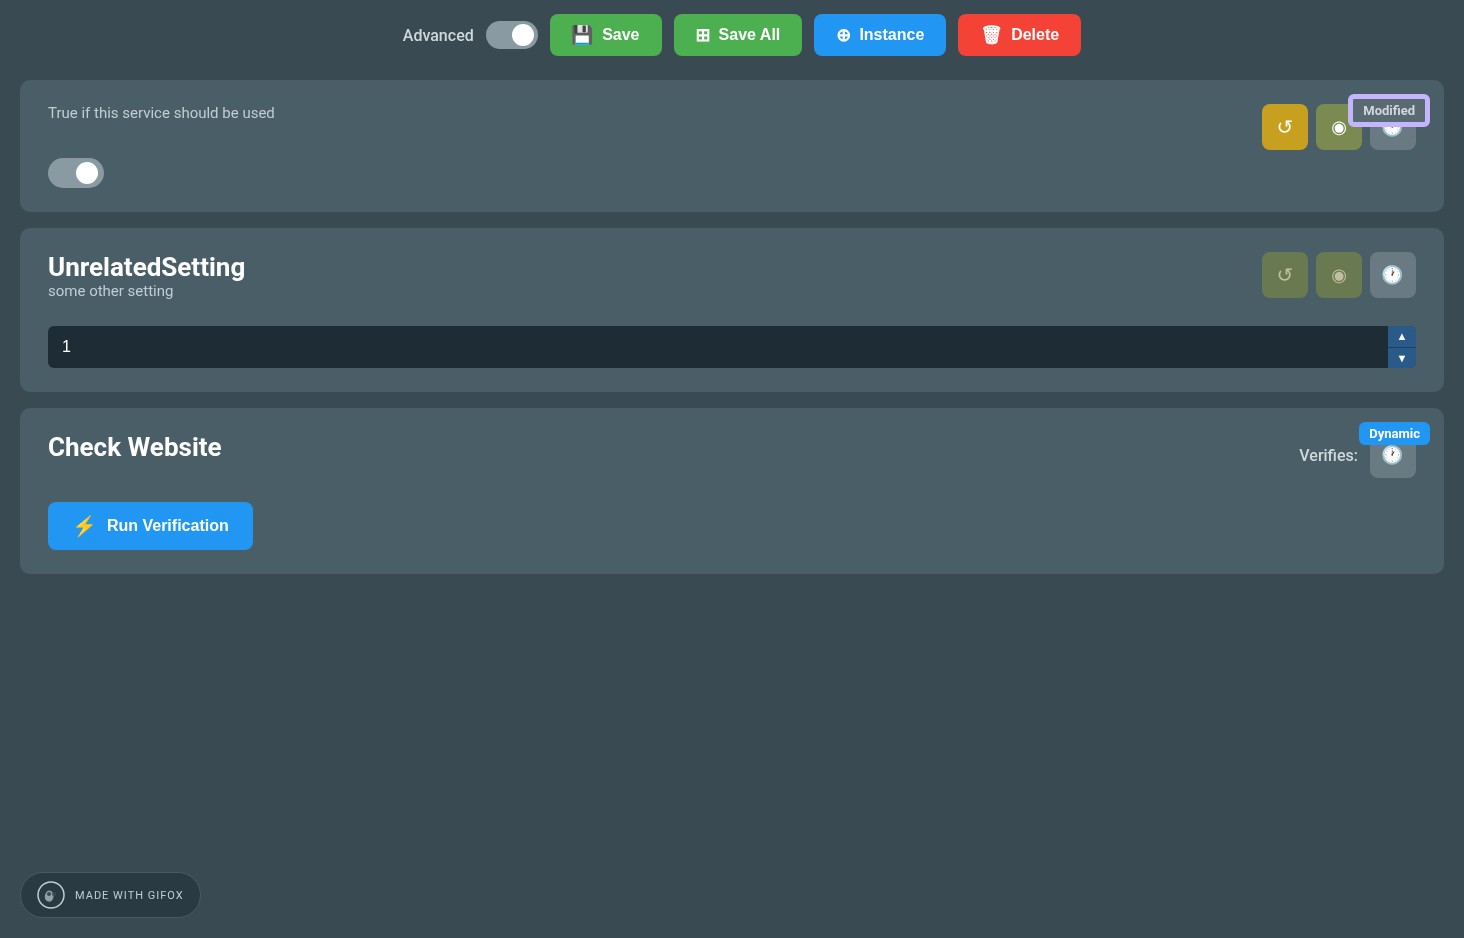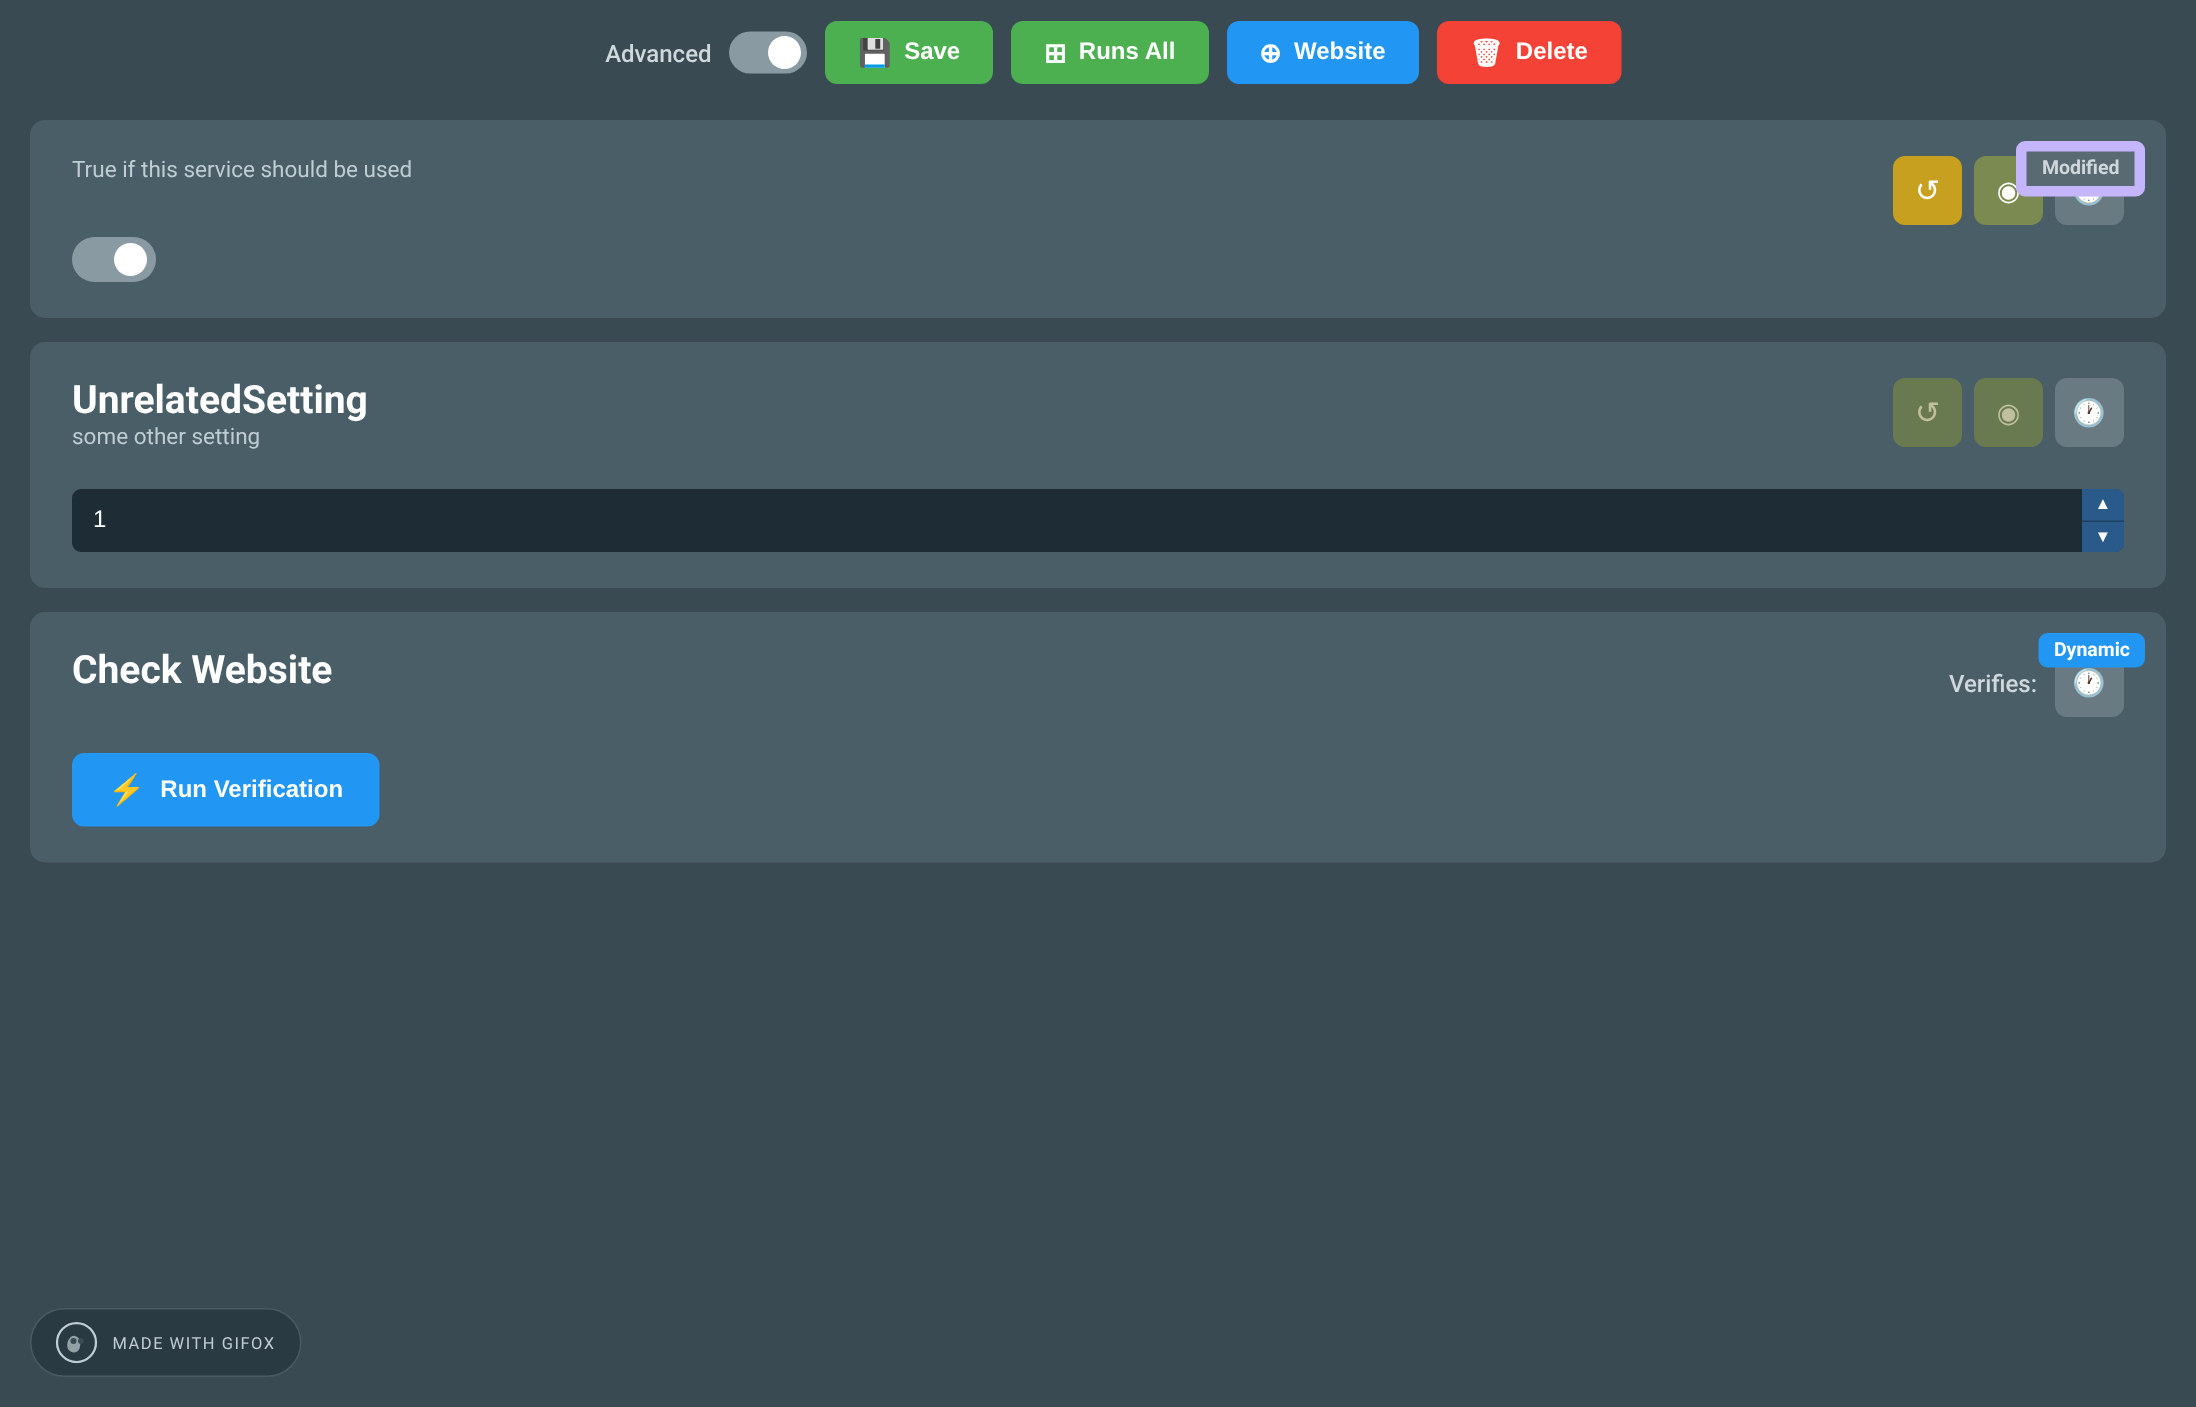--- a/index.html
+++ b/index.html
@@ -123,21 +123,21 @@
       right: 14px;
       padding: 4px 10px;
       border-radius: 6px;
       font-size: 13px;
       font-weight: 700;
     }
 
     .badge-modified {
       background: #5a6a72;
       color: #d0d8dc;
-      border: 7px solid #c4b5fd;
+      border: 5px solid #c4b5fd;
     }
 
     .badge-dynamic {
       background: #2196f3;
       color: #ffffff;
     }
 
     .action-buttons {
       display: flex;
       gap: 8px;
@@ -314,26 +314,26 @@
     </div>
   </div>
 
   <button class="btn btn-save">
     <span class="btn-icon">💾</span>
     <span>Save</span>
   </button>
 
   <button class="btn btn-save-all">
     <span class="btn-icon">⊞</span>
-    <span>Runs All</span>
+    <span>Save All</span>
   </button>
 
   <button class="btn btn-instance">
     <span class="btn-icon">⊕</span>
-    <span>Website</span>
+    <span>Instance</span>
   </button>
 
   <button class="btn btn-delete">
     <span class="btn-icon">🗑</span>
     <span>Delete</span>
   </button>
 </div>
 
 <div class="cards-container">
 

